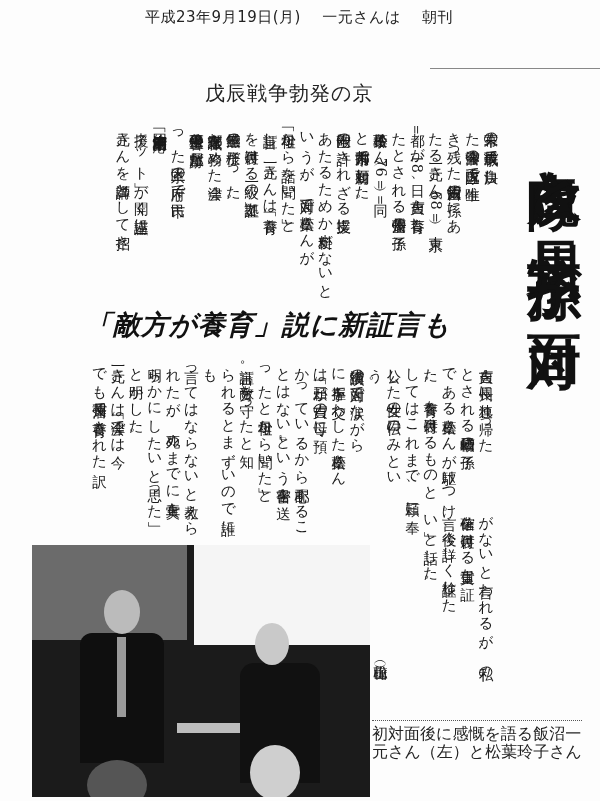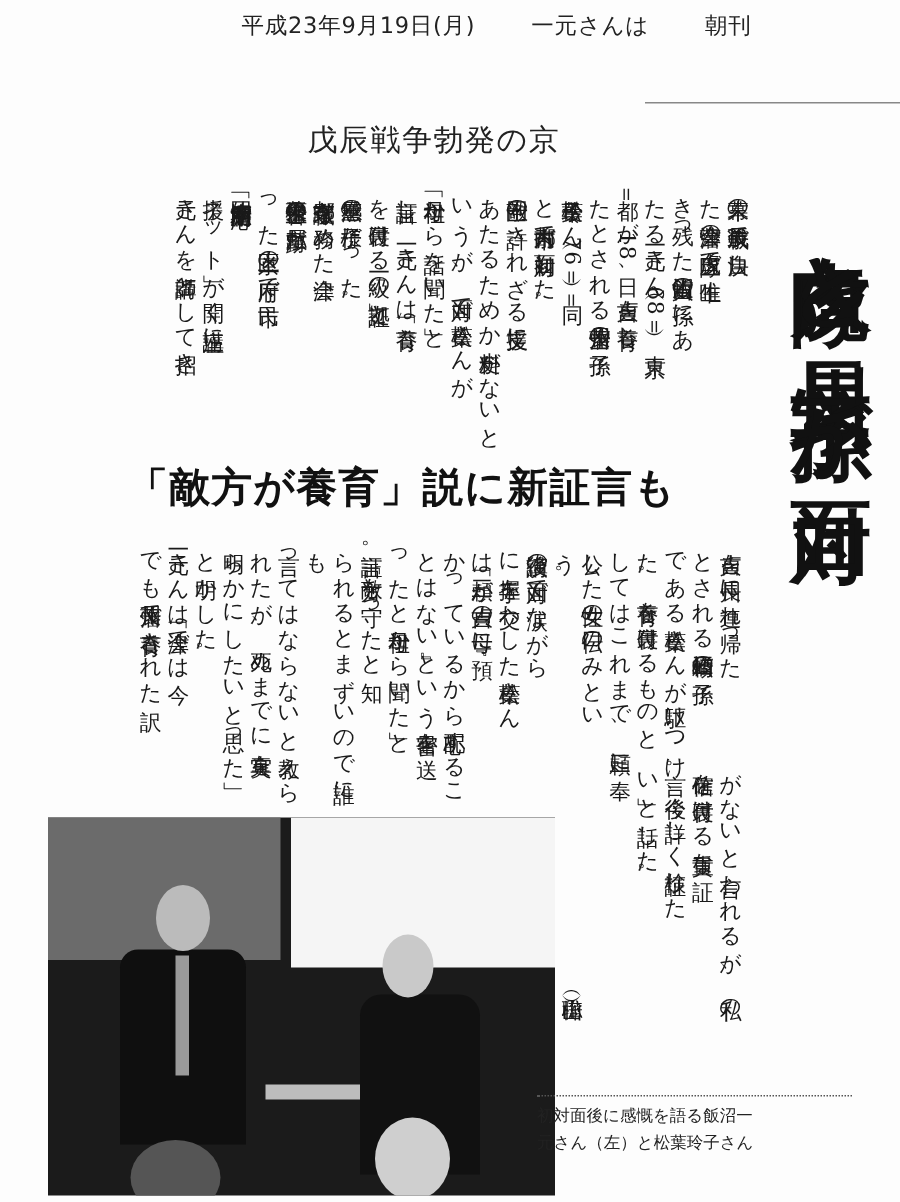--- a/index.html
+++ b/index.html
@@ -4,50 +4,50 @@
 <style>
   html, body { margin:0; padding:0; }
   body {
     width:600px; height:801px; background:#fdfdfd; position:relative; overflow:hidden;
     font-family:"DejaVu Serif", serif; color:#1a1a1a;
   }
   .dateline {
     position:absolute; top:8px; left:145px; font-family:"DejaVu Sans", sans-serif;
     font-size:15px; letter-spacing:0.5px; color:#222;
   }
-  .dateline span { margin-right:16px;margin-left:16px; }
+  .dateline span { margin-right:16px; }
   .topline { position:absolute; top:68px; left:430px; width:170px; height:1px; background:#888; }
   .kicker {
     position:absolute; top:80px; left:205px; font-family:Liberation Sans, sans-serif;
     font-size:20px; color:#222; letter-spacing:1px;
   }
   .block { position:absolute; writing-mode:vertical-rl; font-size:14.5px; line-height:18.4px; letter-spacing:0.4px; }
   .headline-main {
     position:absolute; top:128px; left:525px; writing-mode:vertical-rl;
     font-size:54px; font-weight:bold; letter-spacing:2px; line-height:60px; color:#111;
   }
   .subhead {
-    position:absolute; top:307px; left:85px; font-size:27px; font-weight:bold; letter-spacing:1px; color:#111;
+    position:absolute; top:307px; left:85px; font-size:27px; font-weight:bold; letter-spacing:1px; color:#111;font-style:italic;
   }
   .photo {
     position:absolute; left:32px; top:545px; width:338px; height:252px; background:#1b1b1b; overflow:hidden;
   }
   .photo .wall { position:absolute; left:0; top:0; width:155px; height:95px; background:#6b6b6b; }
   .photo .white { position:absolute; left:162px; top:0; width:176px; height:100px; background:#f5f5f5; }
   .photo .man-head { position:absolute; left:72px; top:45px; width:36px; height:44px; border-radius:50%; background:#bbb; }
   .photo .man-body { position:absolute; left:48px; top:88px; width:84px; height:130px; background:#0f0f0f; border-radius:12px 12px 0 0; }
   .photo .tie { position:absolute; left:85px; top:92px; width:9px; height:80px; background:#9a9a9a; }
   .photo .woman-head { position:absolute; left:223px; top:78px; width:34px; height:42px; border-radius:50%; background:#c9c9c9; }
   .photo .woman-body { position:absolute; left:208px; top:118px; width:80px; height:120px; background:#111; border-radius:14px 14px 0 0; }
   .photo .table { position:absolute; left:145px; top:178px; width:90px; height:10px; background:#bdbdbd; }
   .photo .audience1 { position:absolute; left:55px; top:215px; width:60px; height:50px; border-radius:50%; background:#555; }
   .photo .audience2 { position:absolute; left:218px; top:200px; width:50px; height:55px; border-radius:50%; background:#cfcfcf; }
   .caption {
-    position:absolute; left:358px; top:720px; width:210px; font-family:"DejaVu Sans", sans-serif;
-    font-size:11px; line-height:18px; border-top:1px dotted #555; padding-top:4px; color:#222;margin-top:10px;
+    position:absolute; left:372px; top:720px; width:210px; font-family:"DejaVu Sans", sans-serif;
+    font-size:16px; line-height:18px; border-top:1px dotted #555; padding-top:4px; color:#222;
   }
   .byline { position:absolute; left:372px; top:650px; writing-mode:vertical-rl; font-size:14px; }
 </style>
 </head>
 <body>
 
 <div class="dateline">
   <span>平成23年9月19日(月)</span>
   <span>一元さんは</span>
   <span>朝刊</span>

